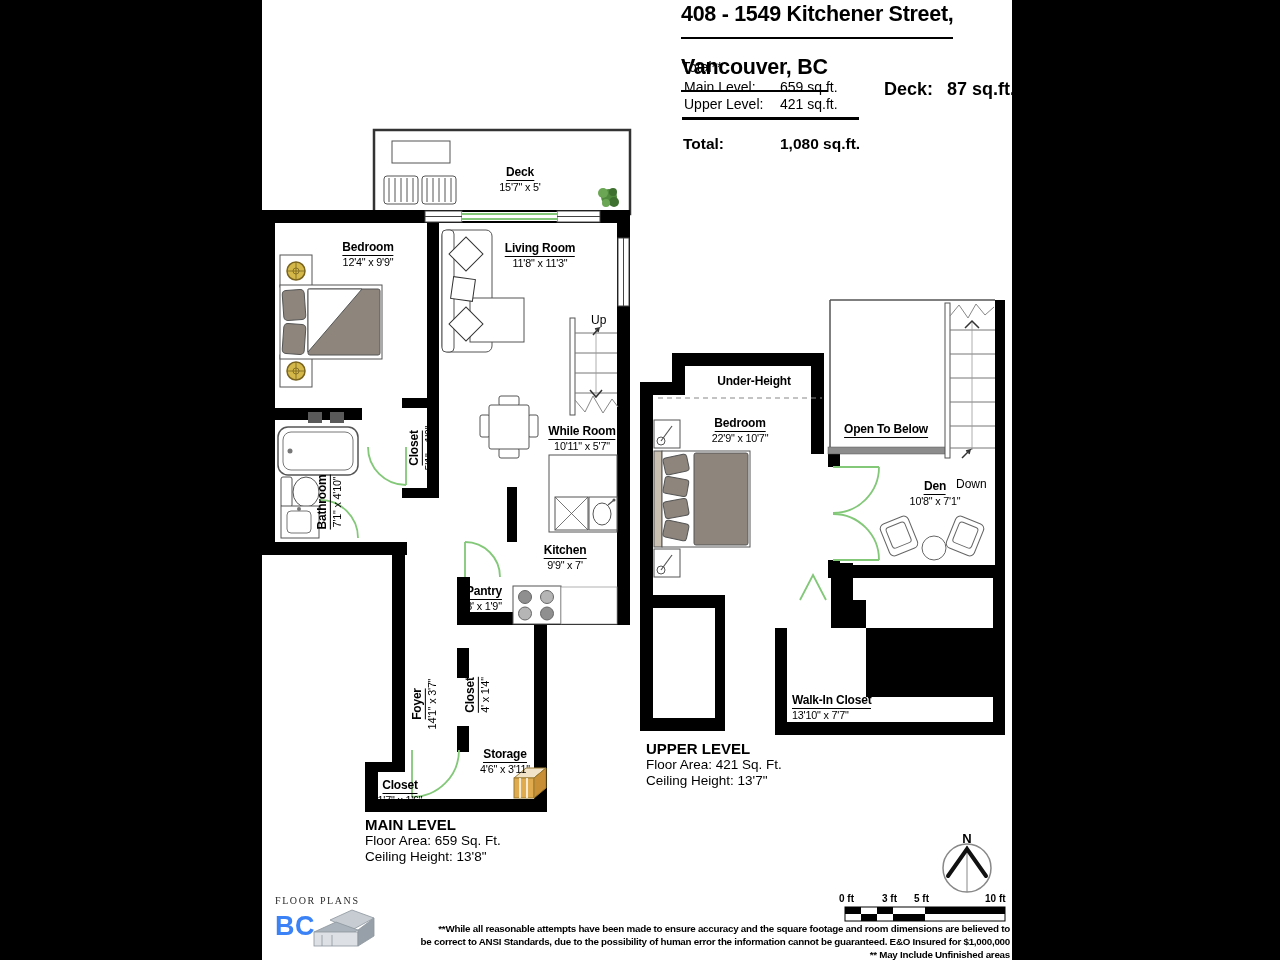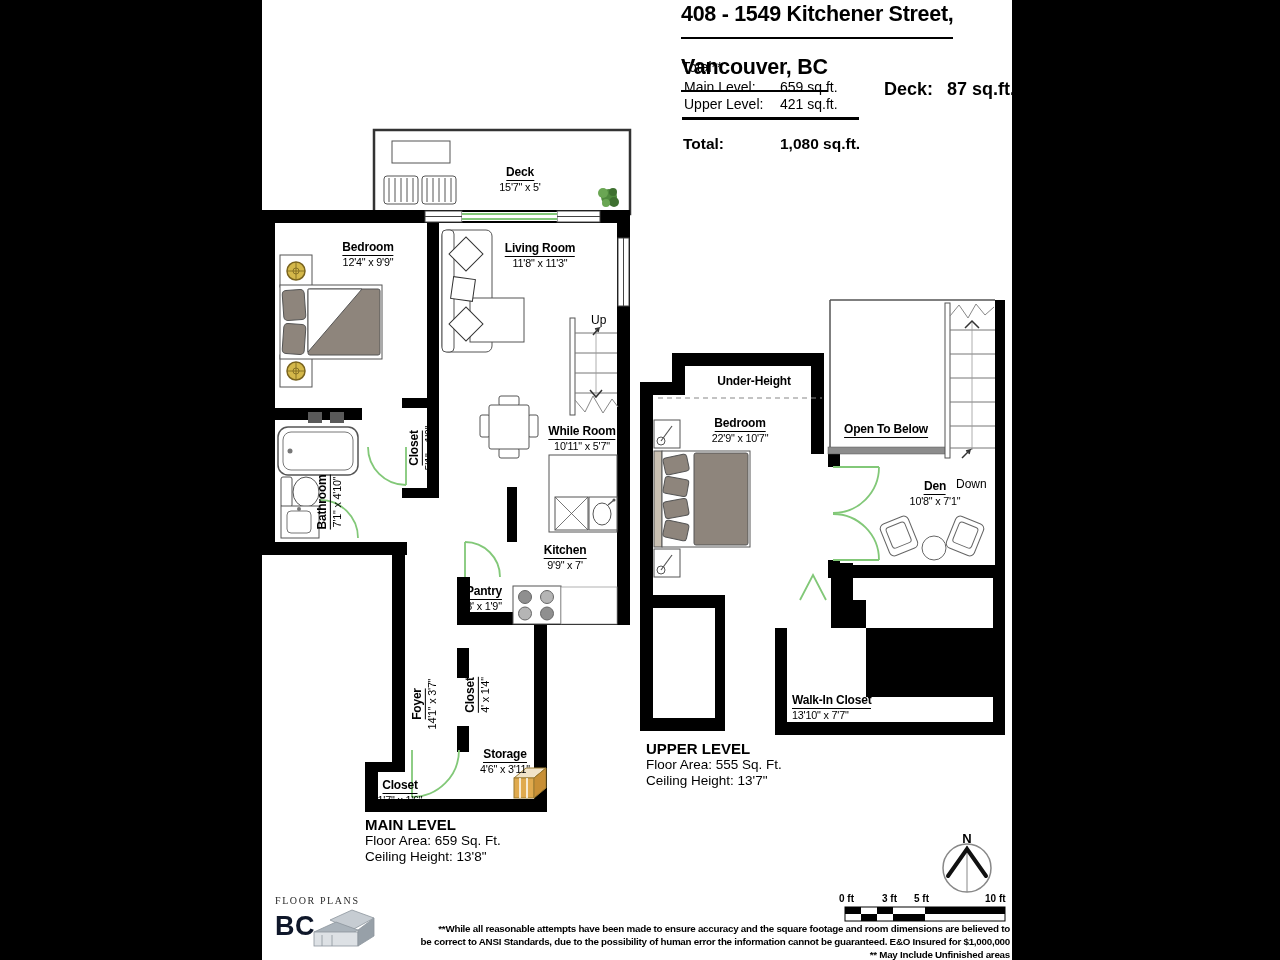--- a/index.html
+++ b/index.html
@@ -24,21 +24,21 @@
   .rname-nu{display:inline-block;font-size:12px;font-weight:bold;letter-spacing:-0.2px;line-height:1.15;}
   .rdims{font-size:10.8px;letter-spacing:-0.2px;line-height:1.25;}
   .stair-dir{font-size:12px;letter-spacing:0;}
   
   .lvl-title{font-size:15px;font-weight:bold;letter-spacing:0;}
   .lvl-line{font-size:13.5px;line-height:16px;}
   
   .scale-lbl{font-size:10px;font-weight:bold;}
   .north-lbl{font-size:13px;font-weight:bold;transform:translateX(-50%);}
   
-  .logo-bc{font-size:27px;font-weight:bold;color:#0f172a;letter-spacing:0.5px;line-height:1;}
+  .logo-bc{font-size:27px;font-weight:bold;color:#3b82f6;letter-spacing:0.5px;line-height:1;}
   .logo-sub{font-family:"Liberation Serif","DejaVu Serif",serif;font-size:10px;color:#2b2b2b;
             letter-spacing:1.6px;}
   
   .disclaimer{position:absolute;right:2px;top:922px;text-align:right;}
   .disclaimer div{font-size:9.8px;font-weight:bold;letter-spacing:-0.25px;line-height:13px;white-space:nowrap;}
 </style>
 </head>
 <body>
 
 <div class="stage">
@@ -419,21 +419,21 @@
     </div>
     <div class="abs stair-dir" style="left:694px;top:430px;margin-top:47px;">Down</div>
 
     <div class="abs" style="left:103px;top:816px;">
       <div class="lvl-title">MAIN LEVEL</div>
       <div class="lvl-line">Floor Area: 659 Sq. Ft.</div>
       <div class="lvl-line">Ceiling Height: 13'8"</div>
     </div>
     <div class="abs" style="left:384px;top:740px;">
       <div class="lvl-title">UPPER LEVEL</div>
-      <div class="lvl-line">Floor Area: 555 Sq. Ft.</div>
+      <div class="lvl-line">Floor Area: 421 Sq. Ft.</div>
       <div class="lvl-line">Ceiling Height: 13'7"</div>
     </div>
 
     <div class="abs scale-lbl" style="left:577px;top:893px;">0 ft</div>
     <div class="abs scale-lbl" style="left:620px;top:893px;">3 ft</div>
     <div class="abs scale-lbl" style="left:652px;top:893px;">5 ft</div>
     <div class="abs scale-lbl" style="left:723px;top:893px;">10 ft</div>
     <div class="abs north-lbl" style="left:705px;top:831px;">N</div>
 
     <div class="abs logo-bc" style="left:13px;top:913px;">BC</div>

